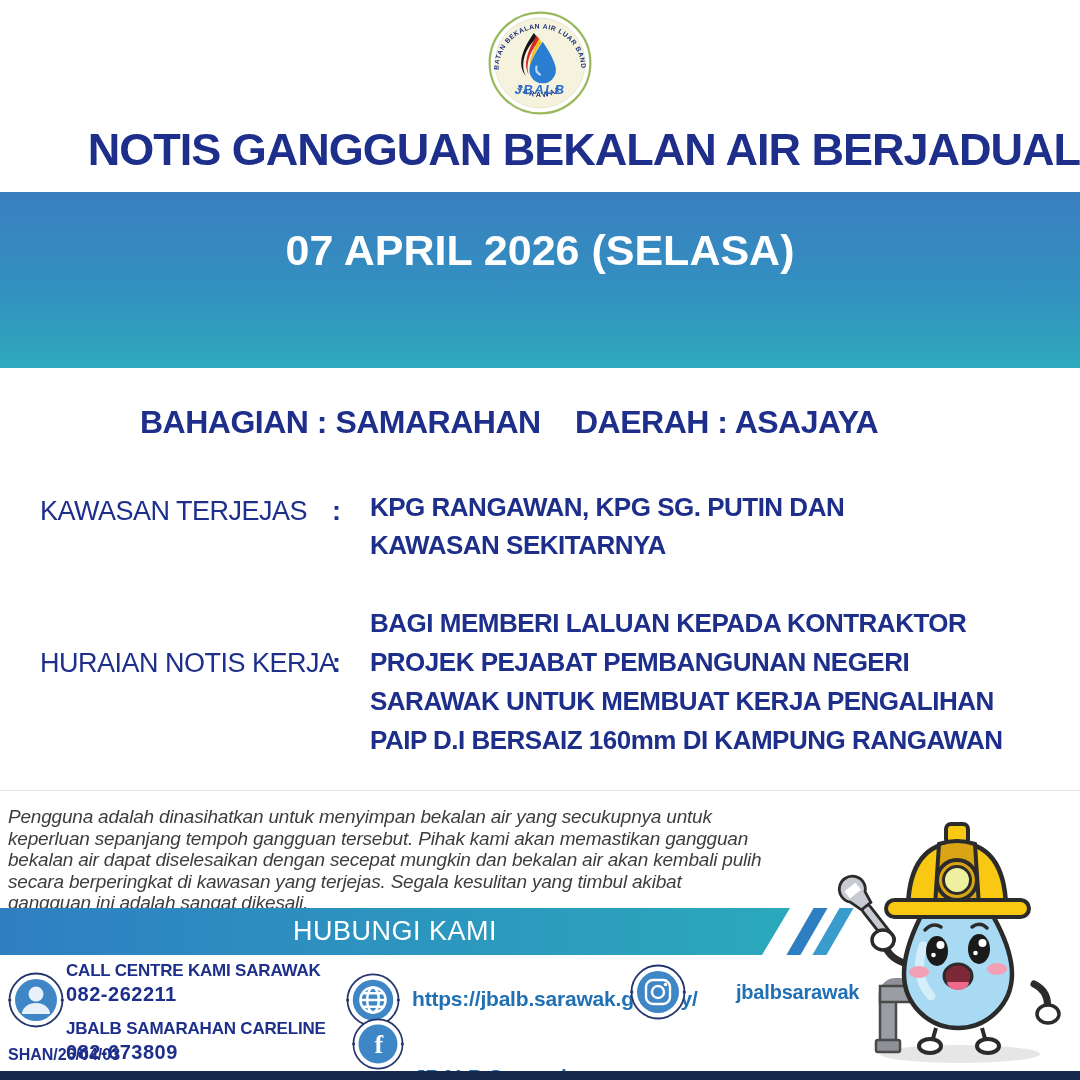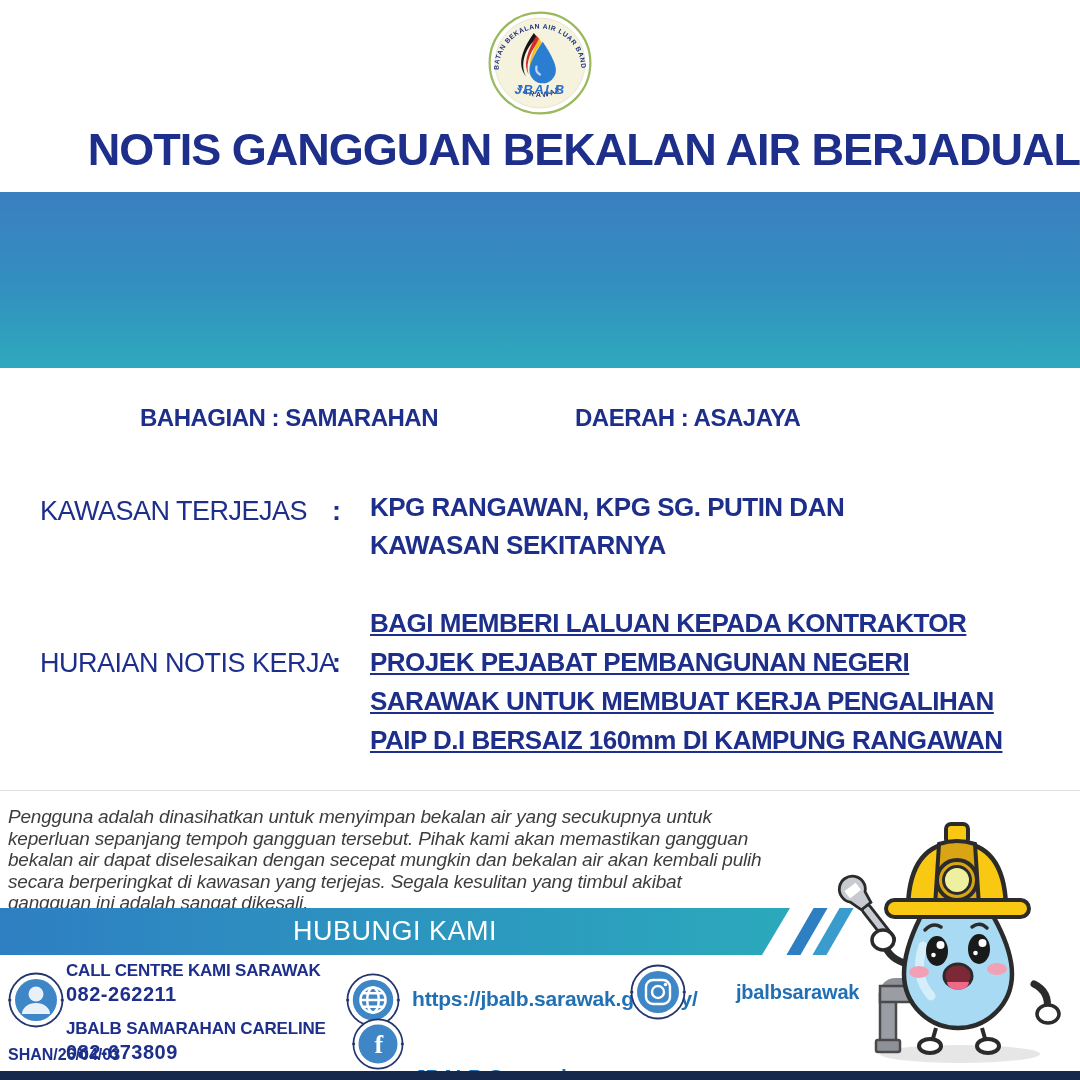--- a/index.html
+++ b/index.html
@@ -16,32 +16,32 @@
 
   
   #banner {
     left:0; top:192px; width:1080px; height:176px;
     background:linear-gradient(180deg,#3a7fc0 0%, #3390c0 55%, #2ea9bc 100%);
     color:#ffffff; text-align:center; padding-top:29px;
   }
   #banner .line { font-size:43px; font-weight:bold; line-height:59px; letter-spacing:0px; }
 
   
-  .region-text { top:404px; font-size:24px; font-weight:bold; color:#1d2f8a; letter-spacing:-0.5px;text-align:right; }
+  .region-text { top:404px; font-size:32px; font-weight:bold; color:#1d2f8a; letter-spacing:-0.5px;text-align:right; }
   #bahagian { left:140px; }
   #daerah  { left:575px; }
 
   
   .detail-label { left:40px; font-size:27px; font-weight:normal; color:#1d2f8a; letter-spacing:-0.5px; }
   .detail-colon { left:332px; font-size:27px; font-weight:bold; color:#1d2f8a; }
   .detail-value { left:370px; font-size:26px; font-weight:bold; color:#1d2f8a; letter-spacing:-0.5px; }
   #kawasan-label, #kawasan-colon { top:496px; }
   #kawasan-value { top:488px; width:565px; line-height:38px; }
   #huraian-label, #huraian-colon { top:648px; }
-  #huraian-value { top:604px; width:650px; line-height:39px;text-decoration:underline; }
+  #huraian-value { top:604px; width:650px; line-height:39px; }
 
   
   #divider { left:0; top:790px; width:1080px; height:1px; background:#e2e2e2; }
   #disclaimer {
     left:8px; top:806px; width:760px;
     font-size:19px; font-style:italic; color:#3d3d3d; line-height:21.5px;
     letter-spacing:-0.2px;
   }
 
   
@@ -106,20 +106,21 @@
 
     <path d="M63,36 C63,36 48,57 48,68 a15,15 0 0 0 30,0 C78,57 63,36 63,36 Z" fill="#2a7dd1"></path>
     <path d="M56,64 a8,8 0 0 0 4,9" stroke="#bcd9f2" stroke-width="2.5" fill="none" stroke-linecap="round"></path>
     <text x="60" y="95" font-size="15" font-style="italic" font-weight="bold" fill="#2a6fd0" text-anchor="middle" letter-spacing="1.5">JBALB</text>
   </svg>
 </div>
 
 <div class="abs" id="main-title">NOTIS GANGGUAN BEKALAN AIR BERJADUAL</div>
 
 <div class="abs" id="banner">
+  <div class="line">07 APRIL 2026 (SELASA)</div>
 </div>
 
 <div class="abs region-text" id="bahagian">BAHAGIAN : SAMARAHAN</div>
 <div class="abs region-text" id="daerah">DAERAH : ASAJAYA</div>
 
 <div class="abs detail-label" id="kawasan-label">KAWASAN TERJEJAS</div>
 <div class="abs detail-colon" id="kawasan-colon">:</div>
 <div class="abs detail-value" id="kawasan-value">KPG RANGAWAN, KPG SG. PUTIN DAN KAWASAN SEKITARNYA</div>
 
 <div class="abs detail-label" id="huraian-label">HURAIAN NOTIS KERJA</div>

